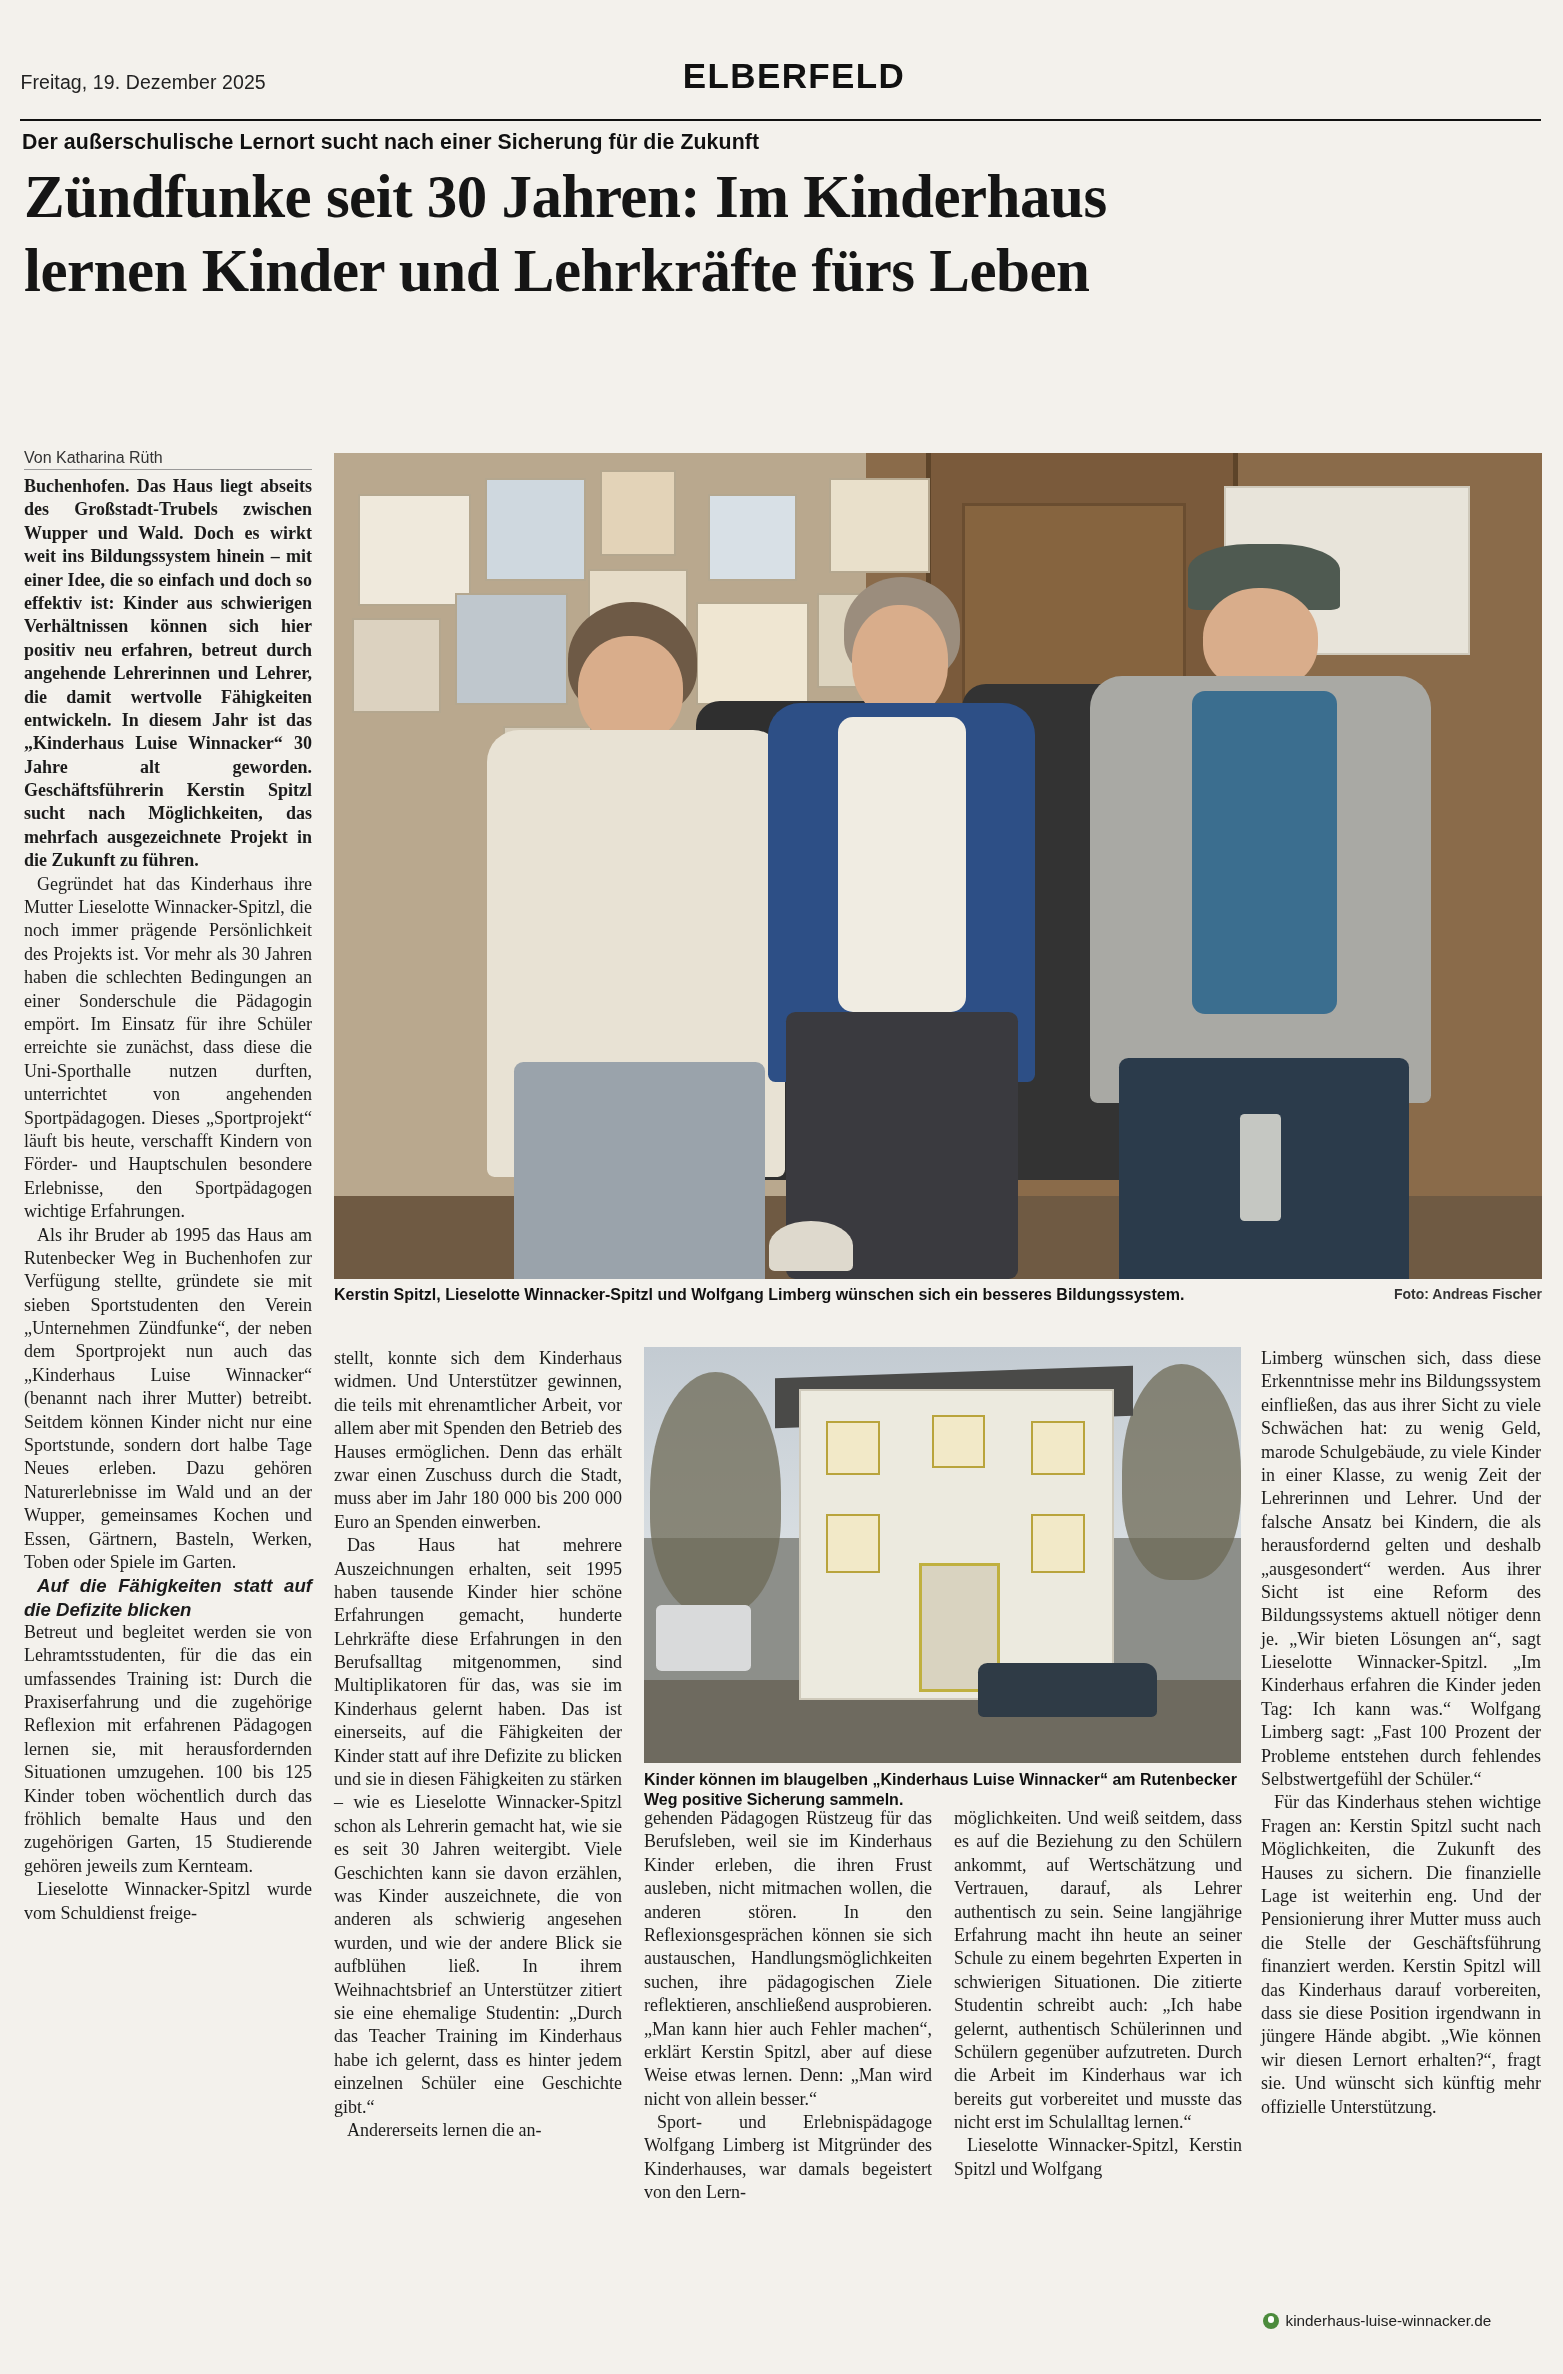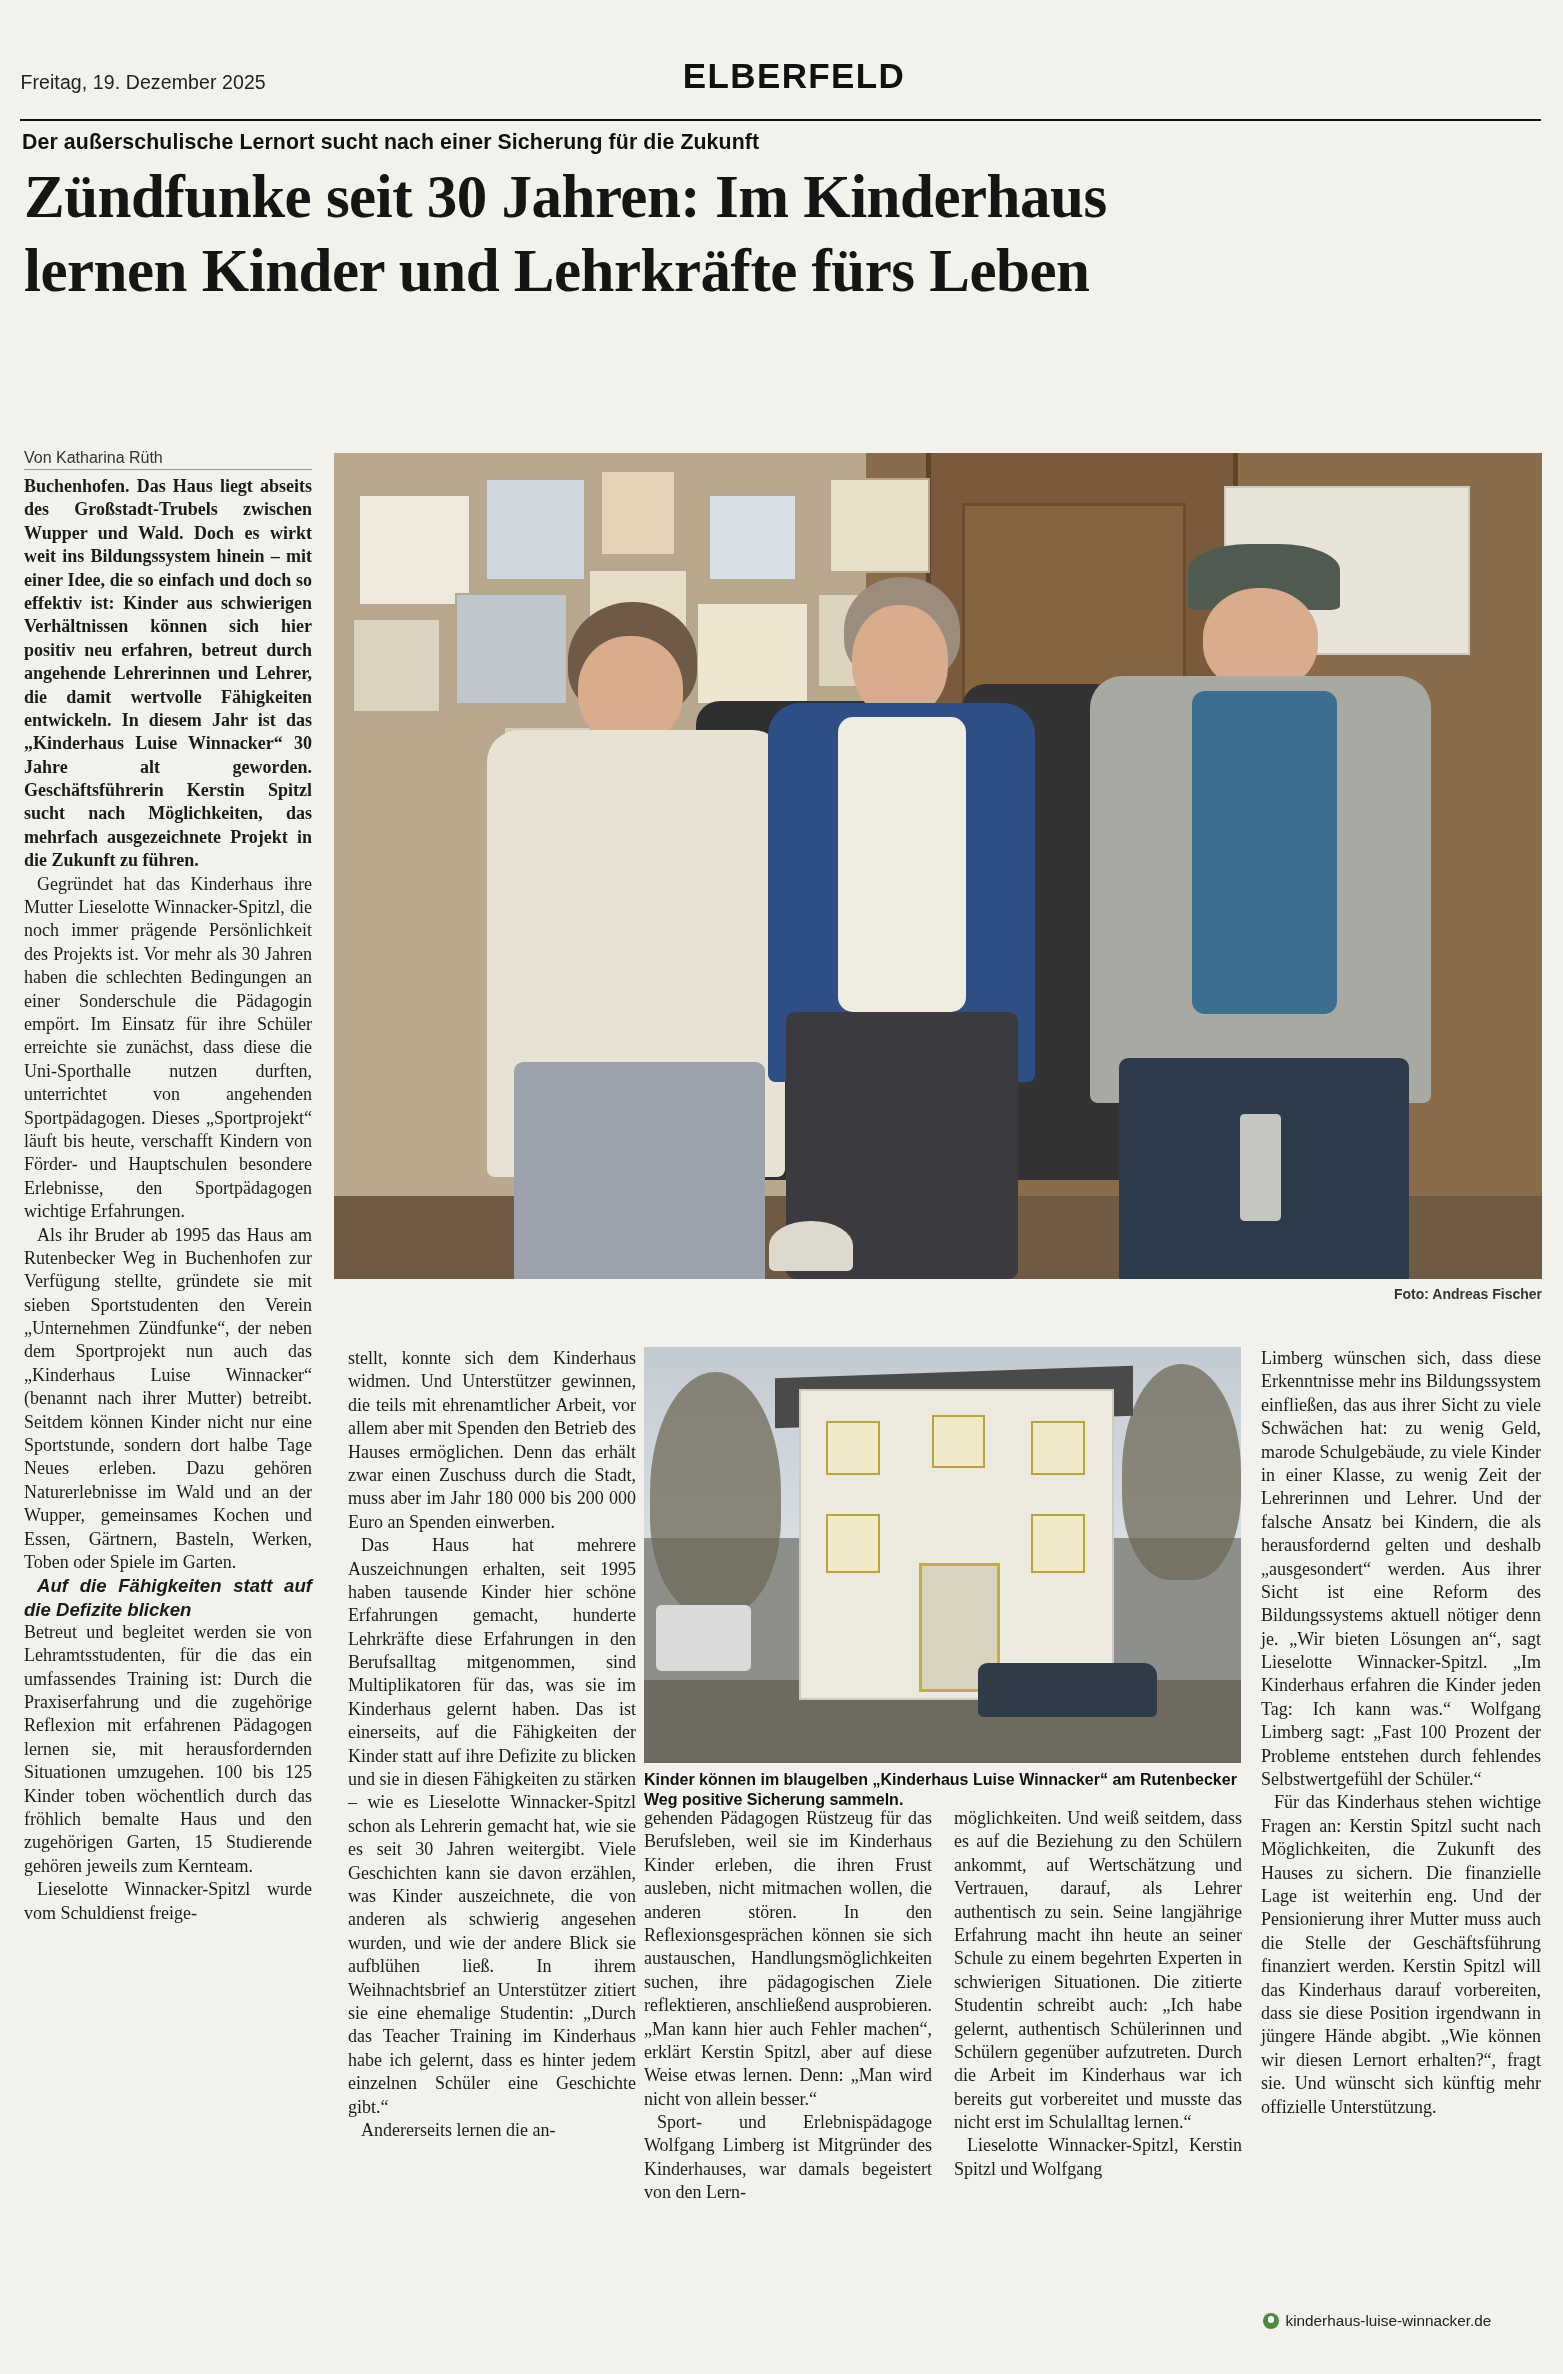--- a/index.html
+++ b/index.html
@@ -70,21 +70,21 @@
   .col p.first{text-indent:0;}
   .col p + p{margin-top:0;}
   .lead{font-weight:bold;}
   .subhead{
     font-family:"Liberation Sans", sans-serif;
     font-weight:bold;font-size:18.6px;line-height:1.25;margin:15px 0 5.6px 0;text-indent:0;font-style:italic;
   }
   
   #col1{left:24px;top:475px;width:288px;}
   
-  #col2{left:348px;top:1347px;width:288px;}
+  #col2{left:334px;top:1347px;width:288px;}
   
   #col4{left:954px;top:1807px;width:288px;}
   
   #col5{left:1261px;top:1347px;width:280px;}
   
   #col3b{left:644px;top:1807px;width:288px;}
   #col2b{left:334px;top:1807px;width:288px;}
 
   
   .photo-main{
@@ -218,20 +218,21 @@
       <div class="head" style="left:33%;top:6%;width:32%;height:14%;"></div>
       <div class="body" style="left:2%;top:18%;width:94%;height:58%;background:#a9a9a4;"></div>
       <div class="body" style="left:30%;top:20%;width:40%;height:44%;background:#3b6e8f;border-radius:13px;"></div>
       <div class="body" style="left:10%;top:70%;width:80%;height:32%;background:#2b3b4b;border-radius:9.3px;"></div>
     </div>
 
     <div class="bottle" style="left:75%;top:80%;width:3.4%;height:13%;"></div>
     <div class="table-sm" style="left:36%;top:93%;width:7%;height:6%;border-radius:50% 50% 5.6px 5.6px;background:#ded9cd;"></div>
   </div>
 
+  <div class="photo-caption">Kerstin Spitzl, Lieselotte Winnacker-Spitzl und Wolfgang Limberg wünschen sich ein besseres Bildungssystem.</div>
   <div class="photo-credit">Foto: Andreas Fischer</div>
 
   <div class="photo-second">
     <div class="sky"></div>
     <div class="ground"></div>
     <div class="tree" style="left:1%;top:6%;width:22%;height:58%;"></div>
     <div class="tree" style="right:0%;top:4%;width:20%;height:52%;"></div>
     <div class="roof"></div>
     <div class="house">
       <div class="win" style="left:8%;top:10%;width:16%;height:16%;"></div>

